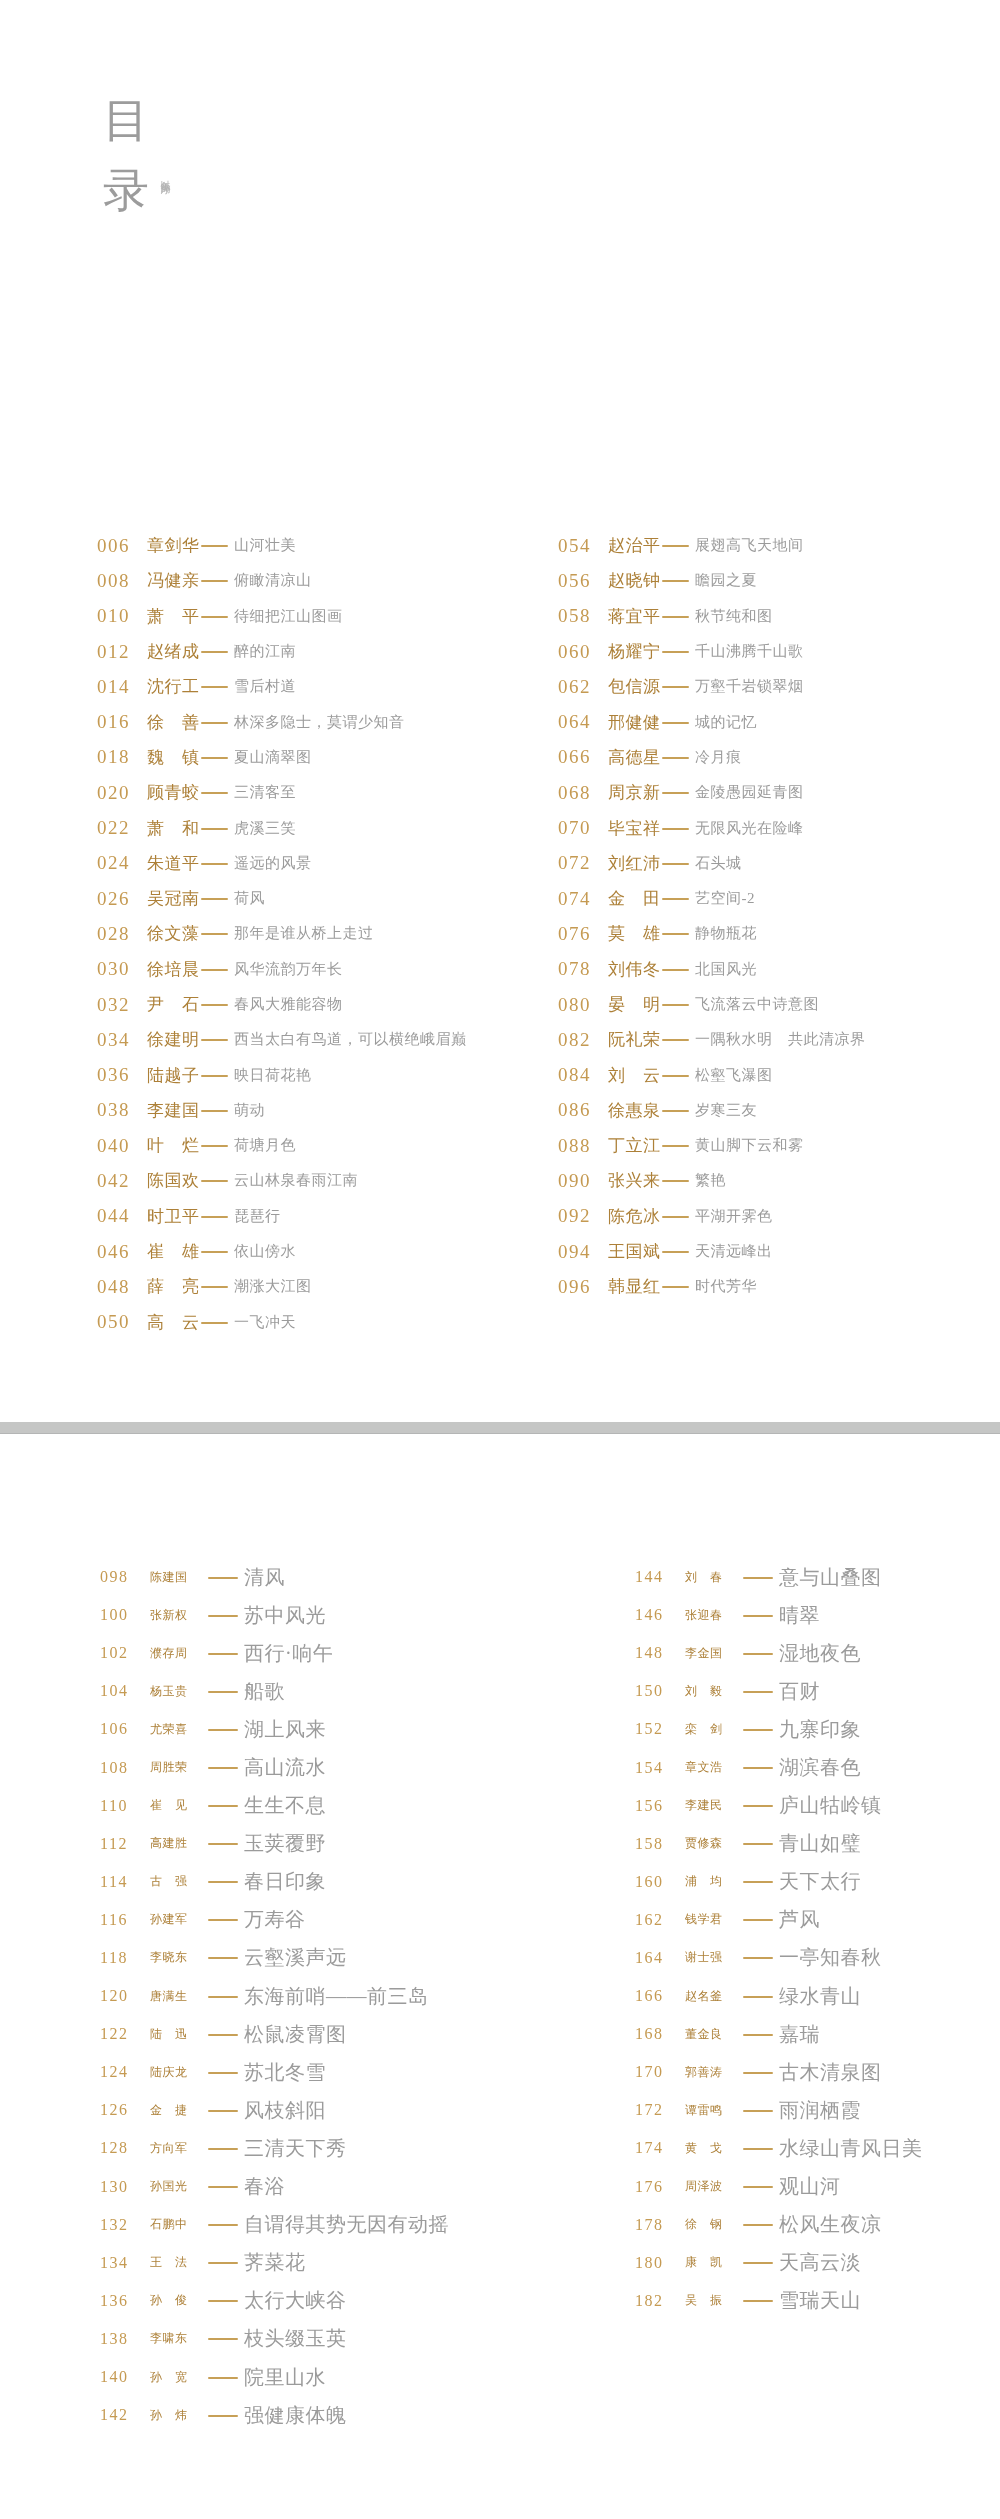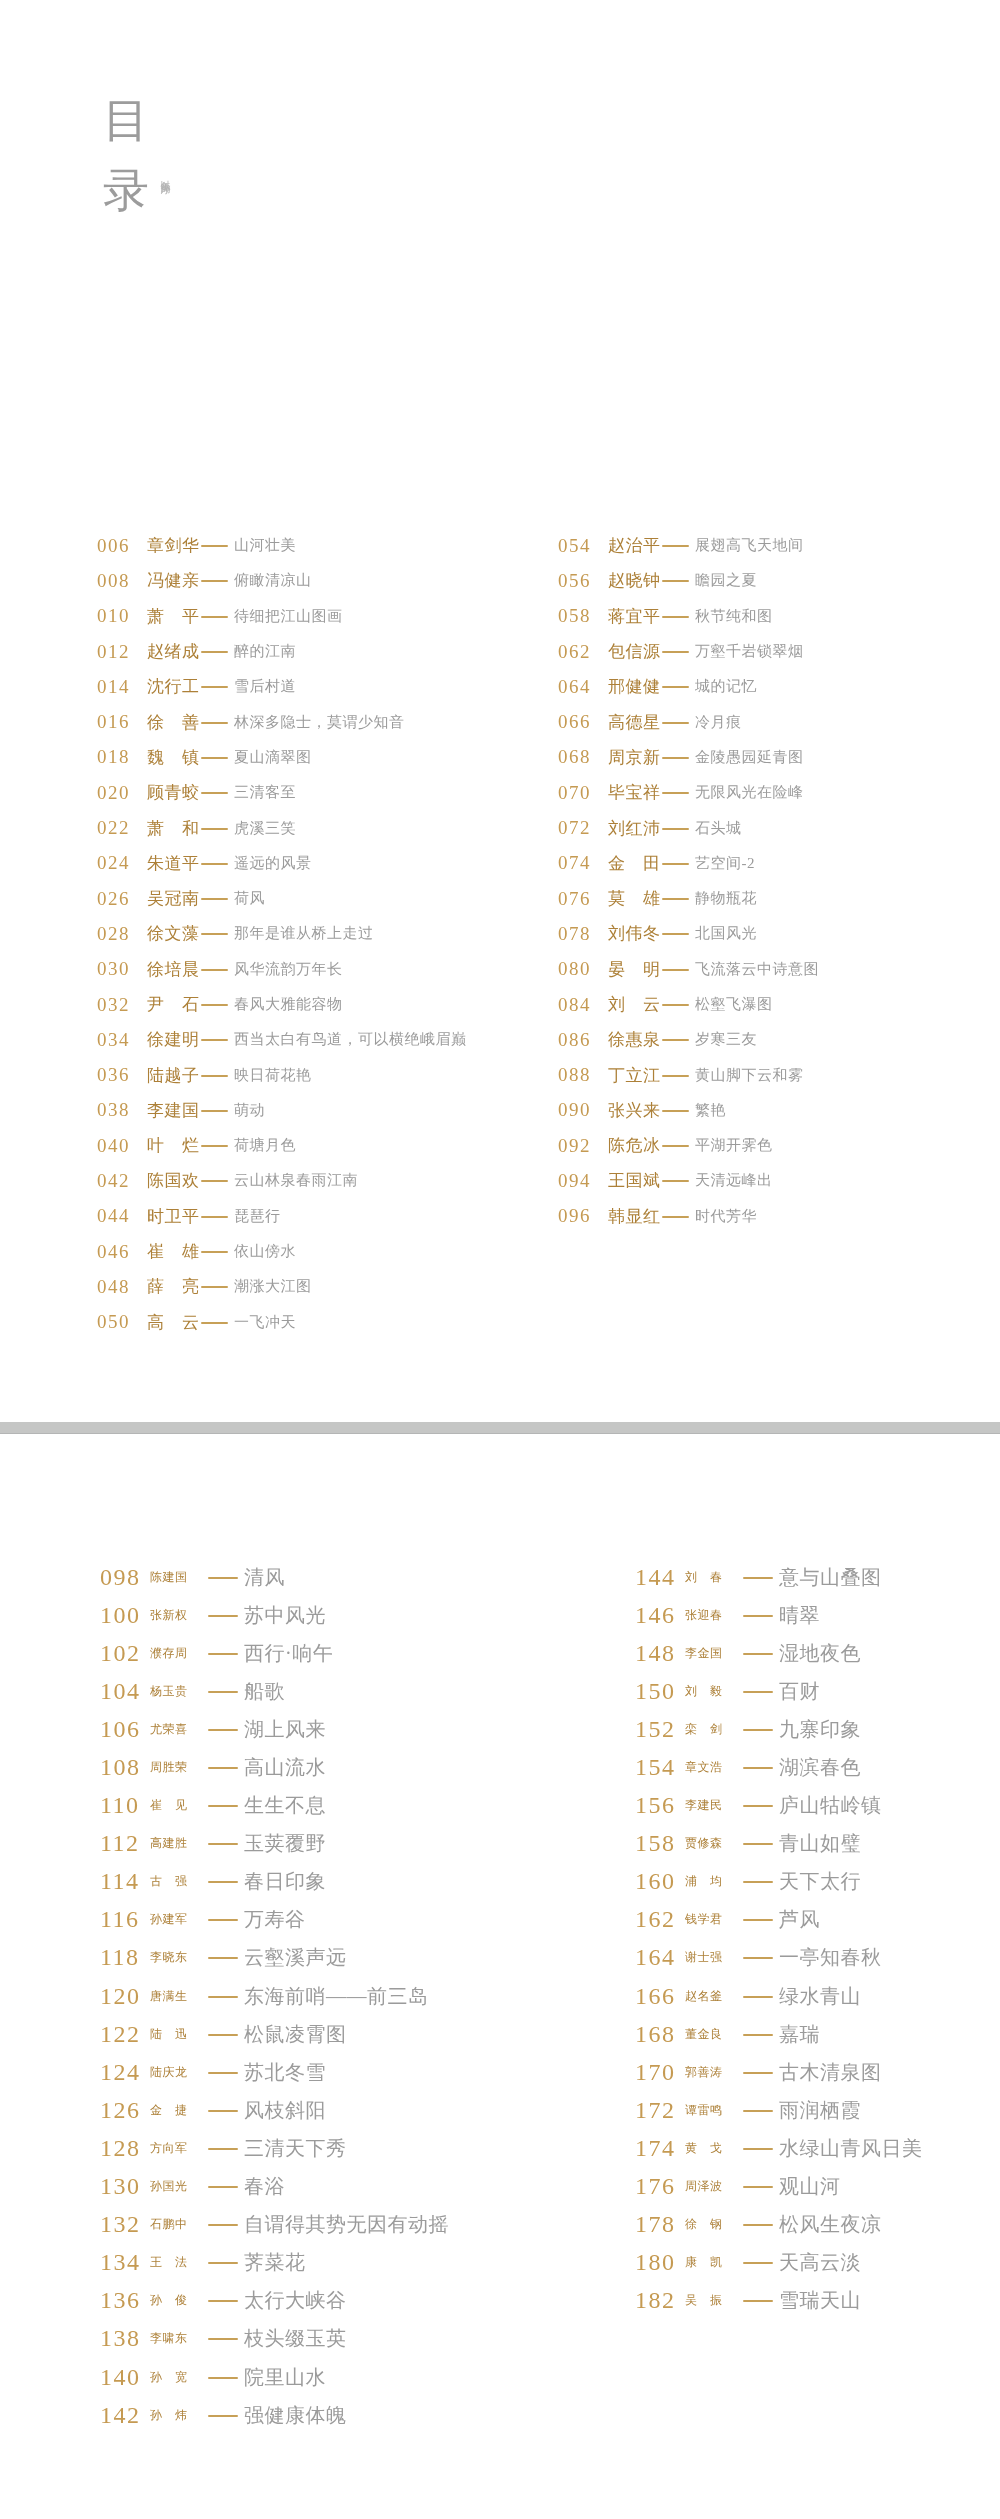--- a/index.html
+++ b/index.html
@@ -43,21 +43,21 @@
   }
   .artist{
     min-width:53px;font-size:17px;color:var(--artist-color);
     letter-spacing:0.5px;
   }
   .dash{
     flex:0 0 27px;width:27px;height:2px;background:var(--dash-color);
     margin:1px 6px 0 1px;border-radius:1px;
   }
   .work{font-size:15px;color:var(--work-color);letter-spacing:0.5px;}
-  .p2 .num{font-size:24px;}
+  .p2 .num{font-size:16px;}
   .p2 .artist{font-size:12px;min-width:57px;}
   .p2 .work{font-size:20px;}
   .p2 .dash{flex-basis:30px;width:30px;}
 </style>
 </head>
 <body>
 
 <div class="title-block">
   <div class="title-char">目</div>
   <div class="title-char">录</div>
@@ -242,20 +242,26 @@
     <span class="work">瞻园之夏</span>
   </div>
 
   <div class="row">
     <span class="num">058</span>
     <span class="artist">蒋宜平</span>
     <span class="dash"></span>
     <span class="work">秋节纯和图</span>
   </div>
 
+  <div class="row">
+    <span class="num">060</span>
+    <span class="artist">杨耀宁</span>
+    <span class="dash"></span>
+    <span class="work">千山沸腾千山歌</span>
+  </div>
 
   <div class="row">
     <span class="num">062</span>
     <span class="artist">包信源</span>
     <span class="dash"></span>
     <span class="work">万壑千岩锁翠烟</span>
   </div>
 
   <div class="row">
     <span class="num">064</span>
@@ -313,20 +319,26 @@
     <span class="work">北国风光</span>
   </div>
 
   <div class="row">
     <span class="num">080</span>
     <span class="artist">晏　明</span>
     <span class="dash"></span>
     <span class="work">飞流落云中诗意图</span>
   </div>
 
+  <div class="row">
+    <span class="num">082</span>
+    <span class="artist">阮礼荣</span>
+    <span class="dash"></span>
+    <span class="work">一隅秋水明　共此清凉界</span>
+  </div>
 
   <div class="row">
     <span class="num">084</span>
     <span class="artist">刘　云</span>
     <span class="dash"></span>
     <span class="work">松壑飞瀑图</span>
   </div>
 
   <div class="row">
     <span class="num">086</span>

